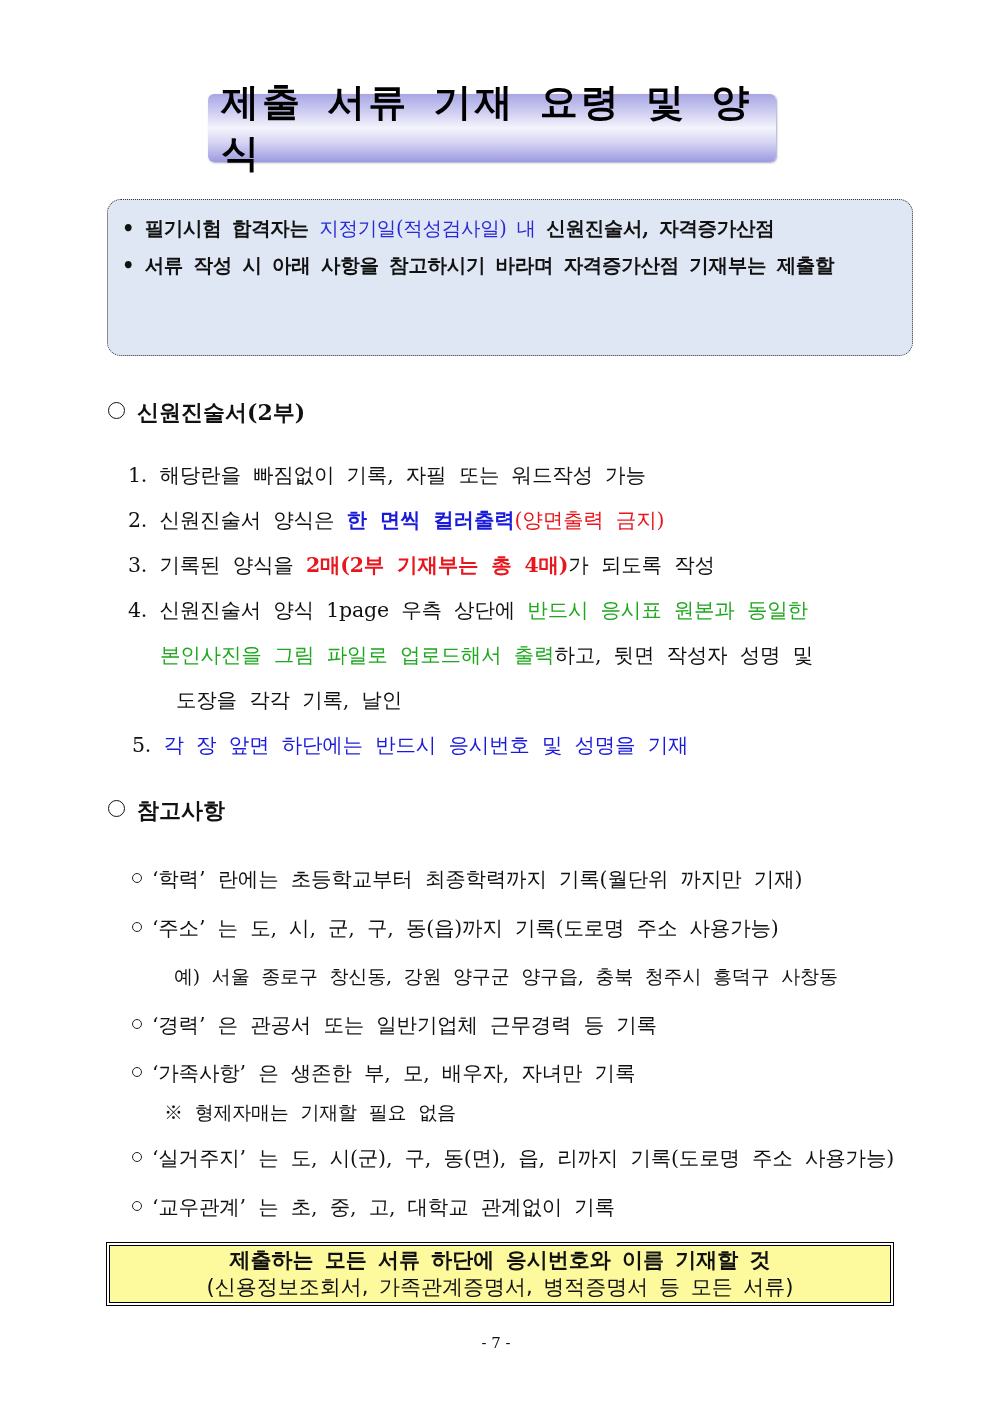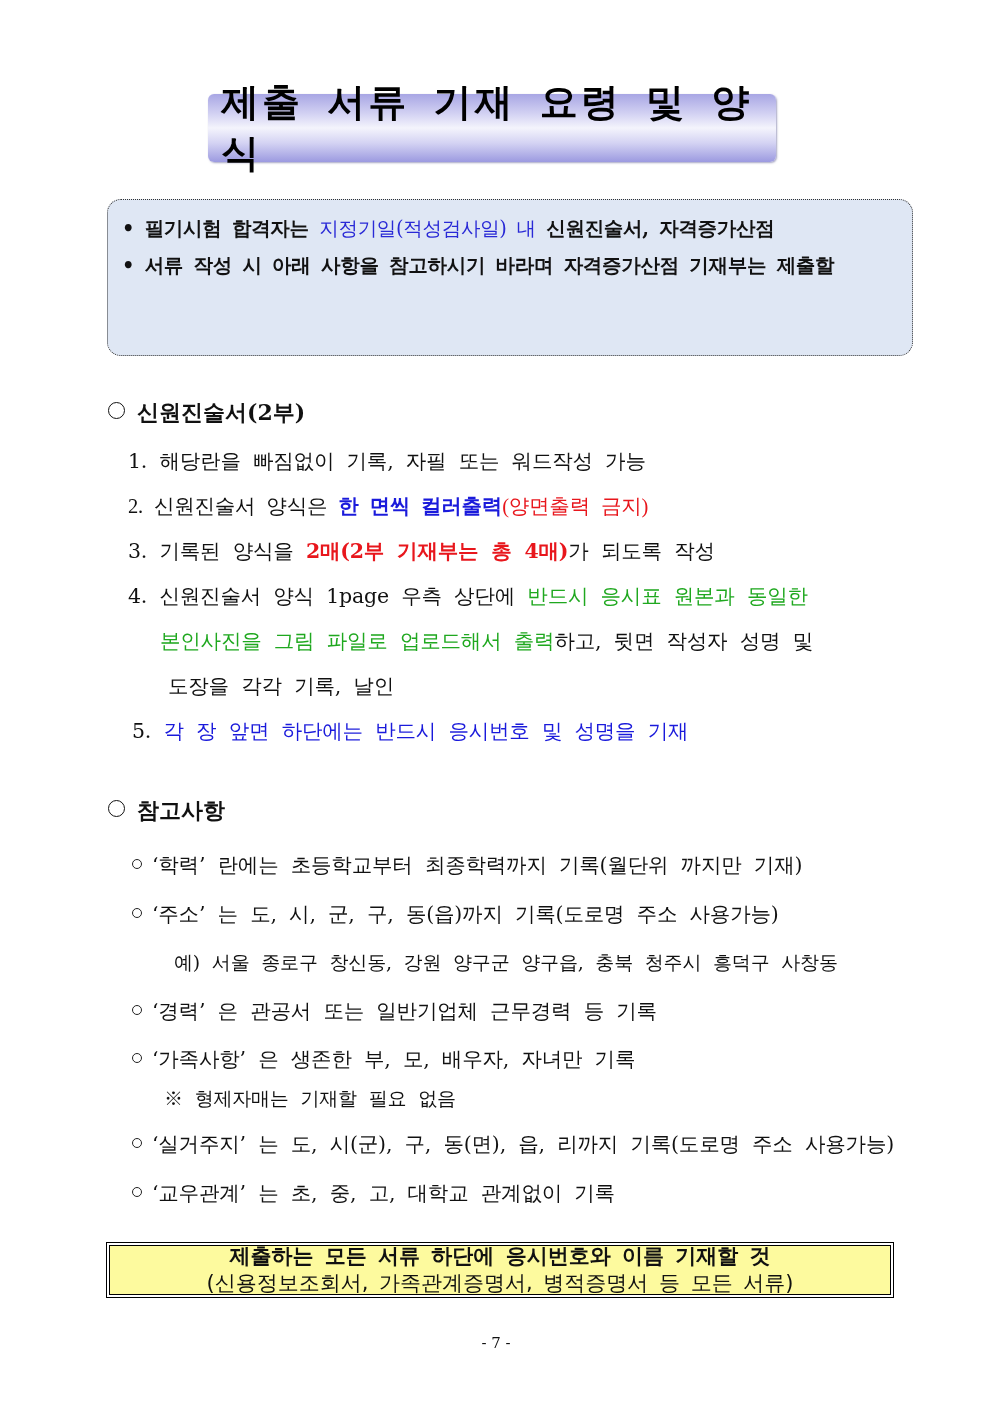--- a/index.html
+++ b/index.html
@@ -15,28 +15,28 @@
   .notice { position: absolute; left: 95px; top: 199px; width: 806px; height: 157px;
     box-sizing: border-box; border: 1.5px dotted #333; border-radius: 14px; background: #dfe7f4;
     padding: 10px 12px 0 14px; font-family: "DejaVu Serif", serif; font-weight: bold; font-size: 19.5px; margin-left: 12px; }
   .notice .line { height: 37px; line-height: 37px; white-space: nowrap; letter-spacing: -0.3px; word-spacing: 4px; }
   .notice .indent { padding-left: 20px; }
   .blue-b { color: #2929d6; font-weight: normal; }
   .section-head { position: absolute; left: 108px; font-size: 22px; font-weight: bold;
     font-family: "DejaVu Serif", serif; white-space: nowrap; }
   .section-head .circ { display: inline-block; width: 15px; height: 15px; border: 1.5px solid #111;
     border-radius: 50%; margin-right: 12px; vertical-align: 1px; }
-  .row { position: absolute; white-space: nowrap; font-size: 20.5px; letter-spacing: -0.2px; word-spacing: 6px; }
+  .row { position: absolute; white-space: nowrap; font-size: 20.5px; letter-spacing: -0.2px; word-spacing: 6px; margin-top: 14px; }
   .blue { color: #1a1adb; }
   .red { color: #e8161c; }
   .green { color: #1fa81f; }
   .bullet-small { display: inline-block; width: 8px; height: 8px; border: 1px solid #222; border-radius: 50%;
     margin-right: 10px; vertical-align: 3px; }
   .term { font-weight: normal; }
-  .foot-box { position: absolute; left: 106px; top: 1242px; width: 788px; height: 56px;
+  .foot-box { position: absolute; left: 106px; top: 1242px; width: 788px; height: 64px;
     box-sizing: border-box; border: 1px solid #000; padding: 2px; }
   .foot-inner { width: 100%; height: 100%; box-sizing: border-box; border: 1.5px solid #000; background: #fdfa9e;
     display: flex; flex-direction: column; align-items: center; justify-content: center;
     font-family: "DejaVu Sans", "Liberation Sans", sans-serif; font-size: 21px; line-height: 27px; }
   .foot-inner .l1 { font-weight: bold; word-spacing: 4px; }
   .foot-inner .l2 { word-spacing: 4px; }
   .page-num { position: absolute; left: 0; width: 992px; top: 1334px; text-align: center; font-size: 15px; }
 </style>
 </head>
 <body>
@@ -52,33 +52,33 @@
   <div class="line">• 서류 작성 시 아래 사항을 참고하시기 바라며 자격증가산점 기재부는 제출할</div>
 </div>
 
 <div class="section-head" style="top:398px;">
   <span class="circ"></span><span>신원진술서(2부)</span>
 </div>
 
 <div class="row" style="left:128px; top:447px;">
   <span>1.</span> <span>해당란을 빠짐없이 기록, 자필 또는 워드작성 가능</span>
 </div>
-<div class="row" style="left:128px; top:492px;font-family:Liberation Serif, serif;">
+<div class="row" style="left:128px; top:492px;">
   <span>2.</span> <span>신원진술서 양식은 </span><span class="blue" style="font-weight:bold">한 면씩 컬러출력</span><span class="red">(양면출력 금지)</span>
 </div>
 <div class="row" style="left:128px; top:537px;">
   <span>3.</span> <span>기록된 양식을 </span><span class="red" style="font-weight:bold">2매(2부 기재부는 총 4매)</span><span>가 되도록 작성</span>
 </div>
 <div class="row" style="left:128px; top:582px;">
   <span>4.</span> <span>신원진술서 양식 1page 우측 상단에 </span><span class="green">반드시 응시표 원본과 동일한</span>
 </div>
 <div class="row" style="left:160px; top:627px;">
   <span class="green">본인사진을 그림 파일로 업로드해서 출력</span><span>하고, 뒷면 작성자 성명 및</span>
 </div>
-<div class="row" style="left:168px; top:672px;">도장을 각각 기록, 날인</div>
+<div class="row" style="left:176px; top:672px;">도장을 각각 기록, 날인</div>
 <div class="row" style="left:132px; top:717px;">
   <span>5.</span> <span class="blue">각 장 앞면 하단에는 반드시 응시번호 및 성명을 기재</span>
 </div>
 
 <div class="section-head" style="top:796px;">
   <span class="circ"></span><span>참고사항</span>
 </div>
 
 <div class="row" style="left:132px; top:851px;">
   <span class="bullet-small"></span><span class="term">‘학력’</span><span> 란에는 초등학교부터 최종학력까지 기록(월단위 까지만 기재)</span>

